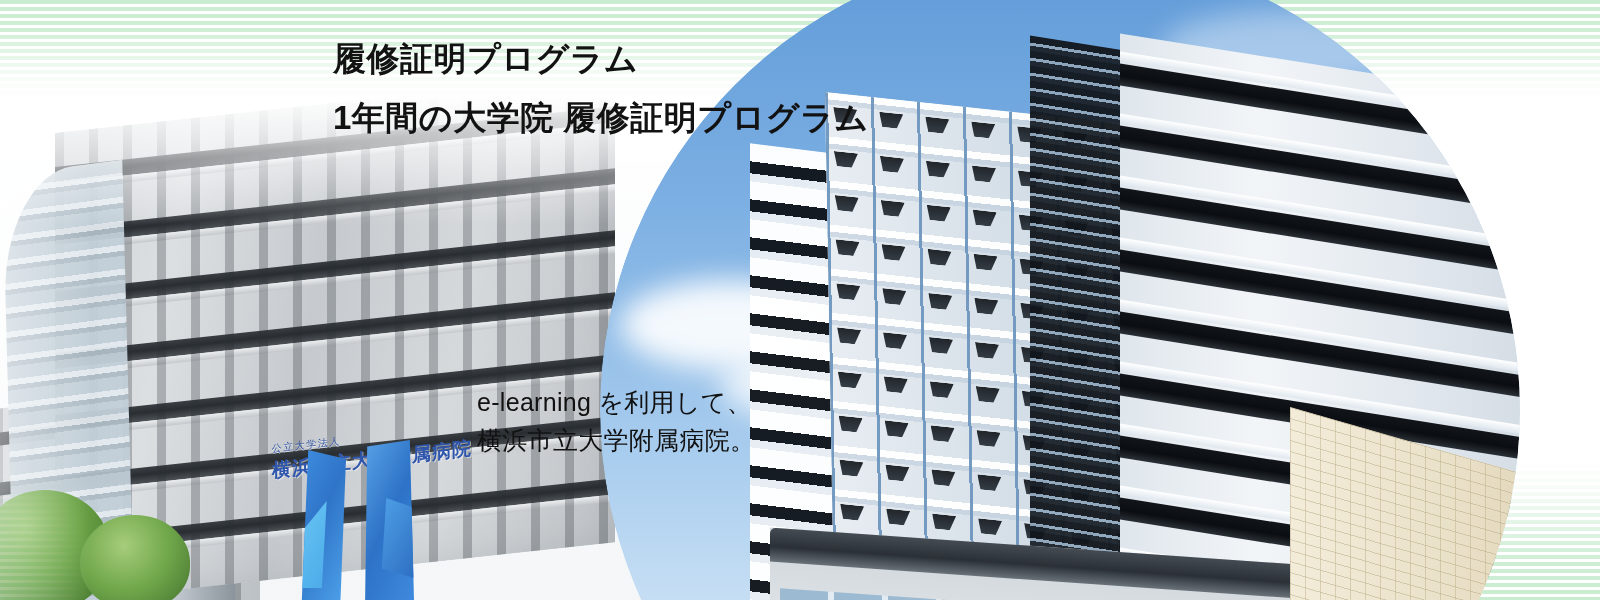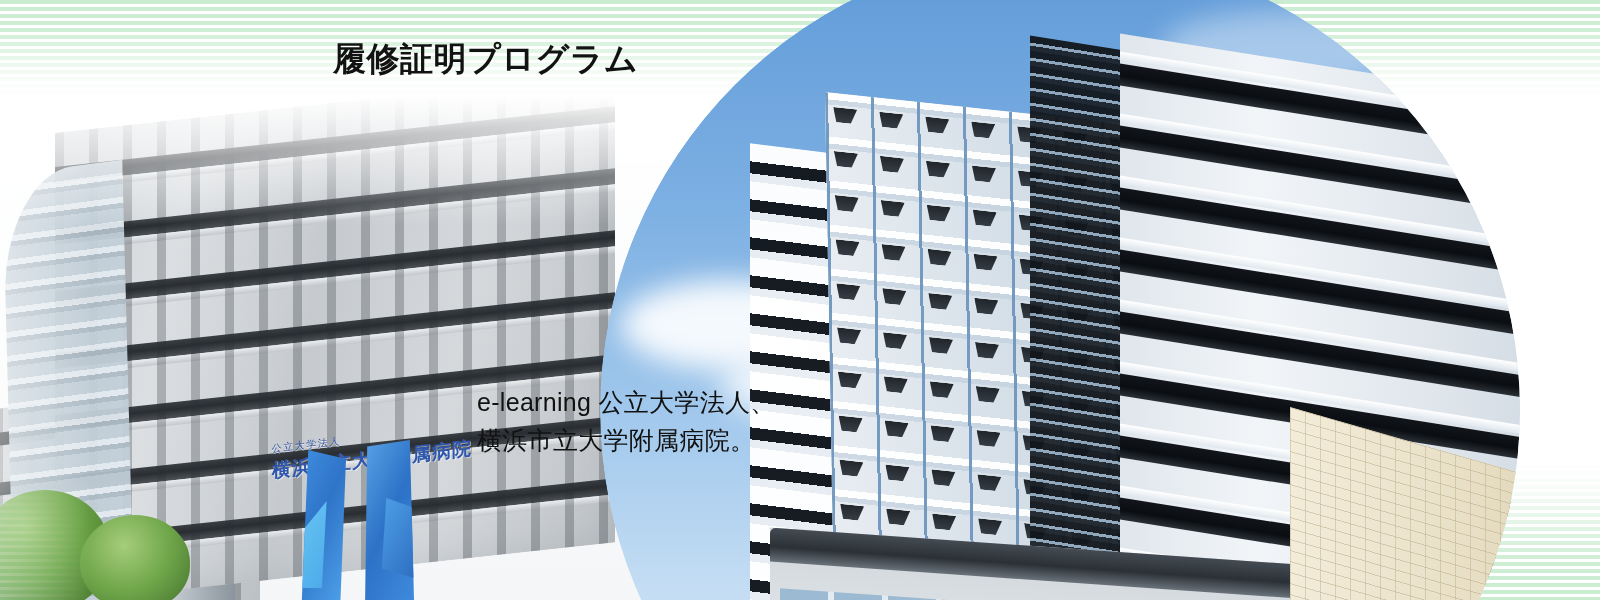--- a/index.html
+++ b/index.html
@@ -481,16 +481,17 @@
     <div id="c-podium">
       <div class="cornice"></div>
       <div class="glass"></div>
     </div>
 
     <div id="c-beige"></div>
 
   </div>
 
   <div id="headline-1" class="headline">履修証明プログラム</div>
-  <div id="subline-1" class="subline">e-learning 公立大学法人、</div>
+  <div id="headline-2" class="headline">1年間の大学院 履修証明プログラム</div>
+  <div id="subline-1" class="subline">e-learning を利用して、</div>
   <div id="subline-2" class="subline">横浜市立大学附属病院。</div>
 
 </div>
 
 </body></html>

